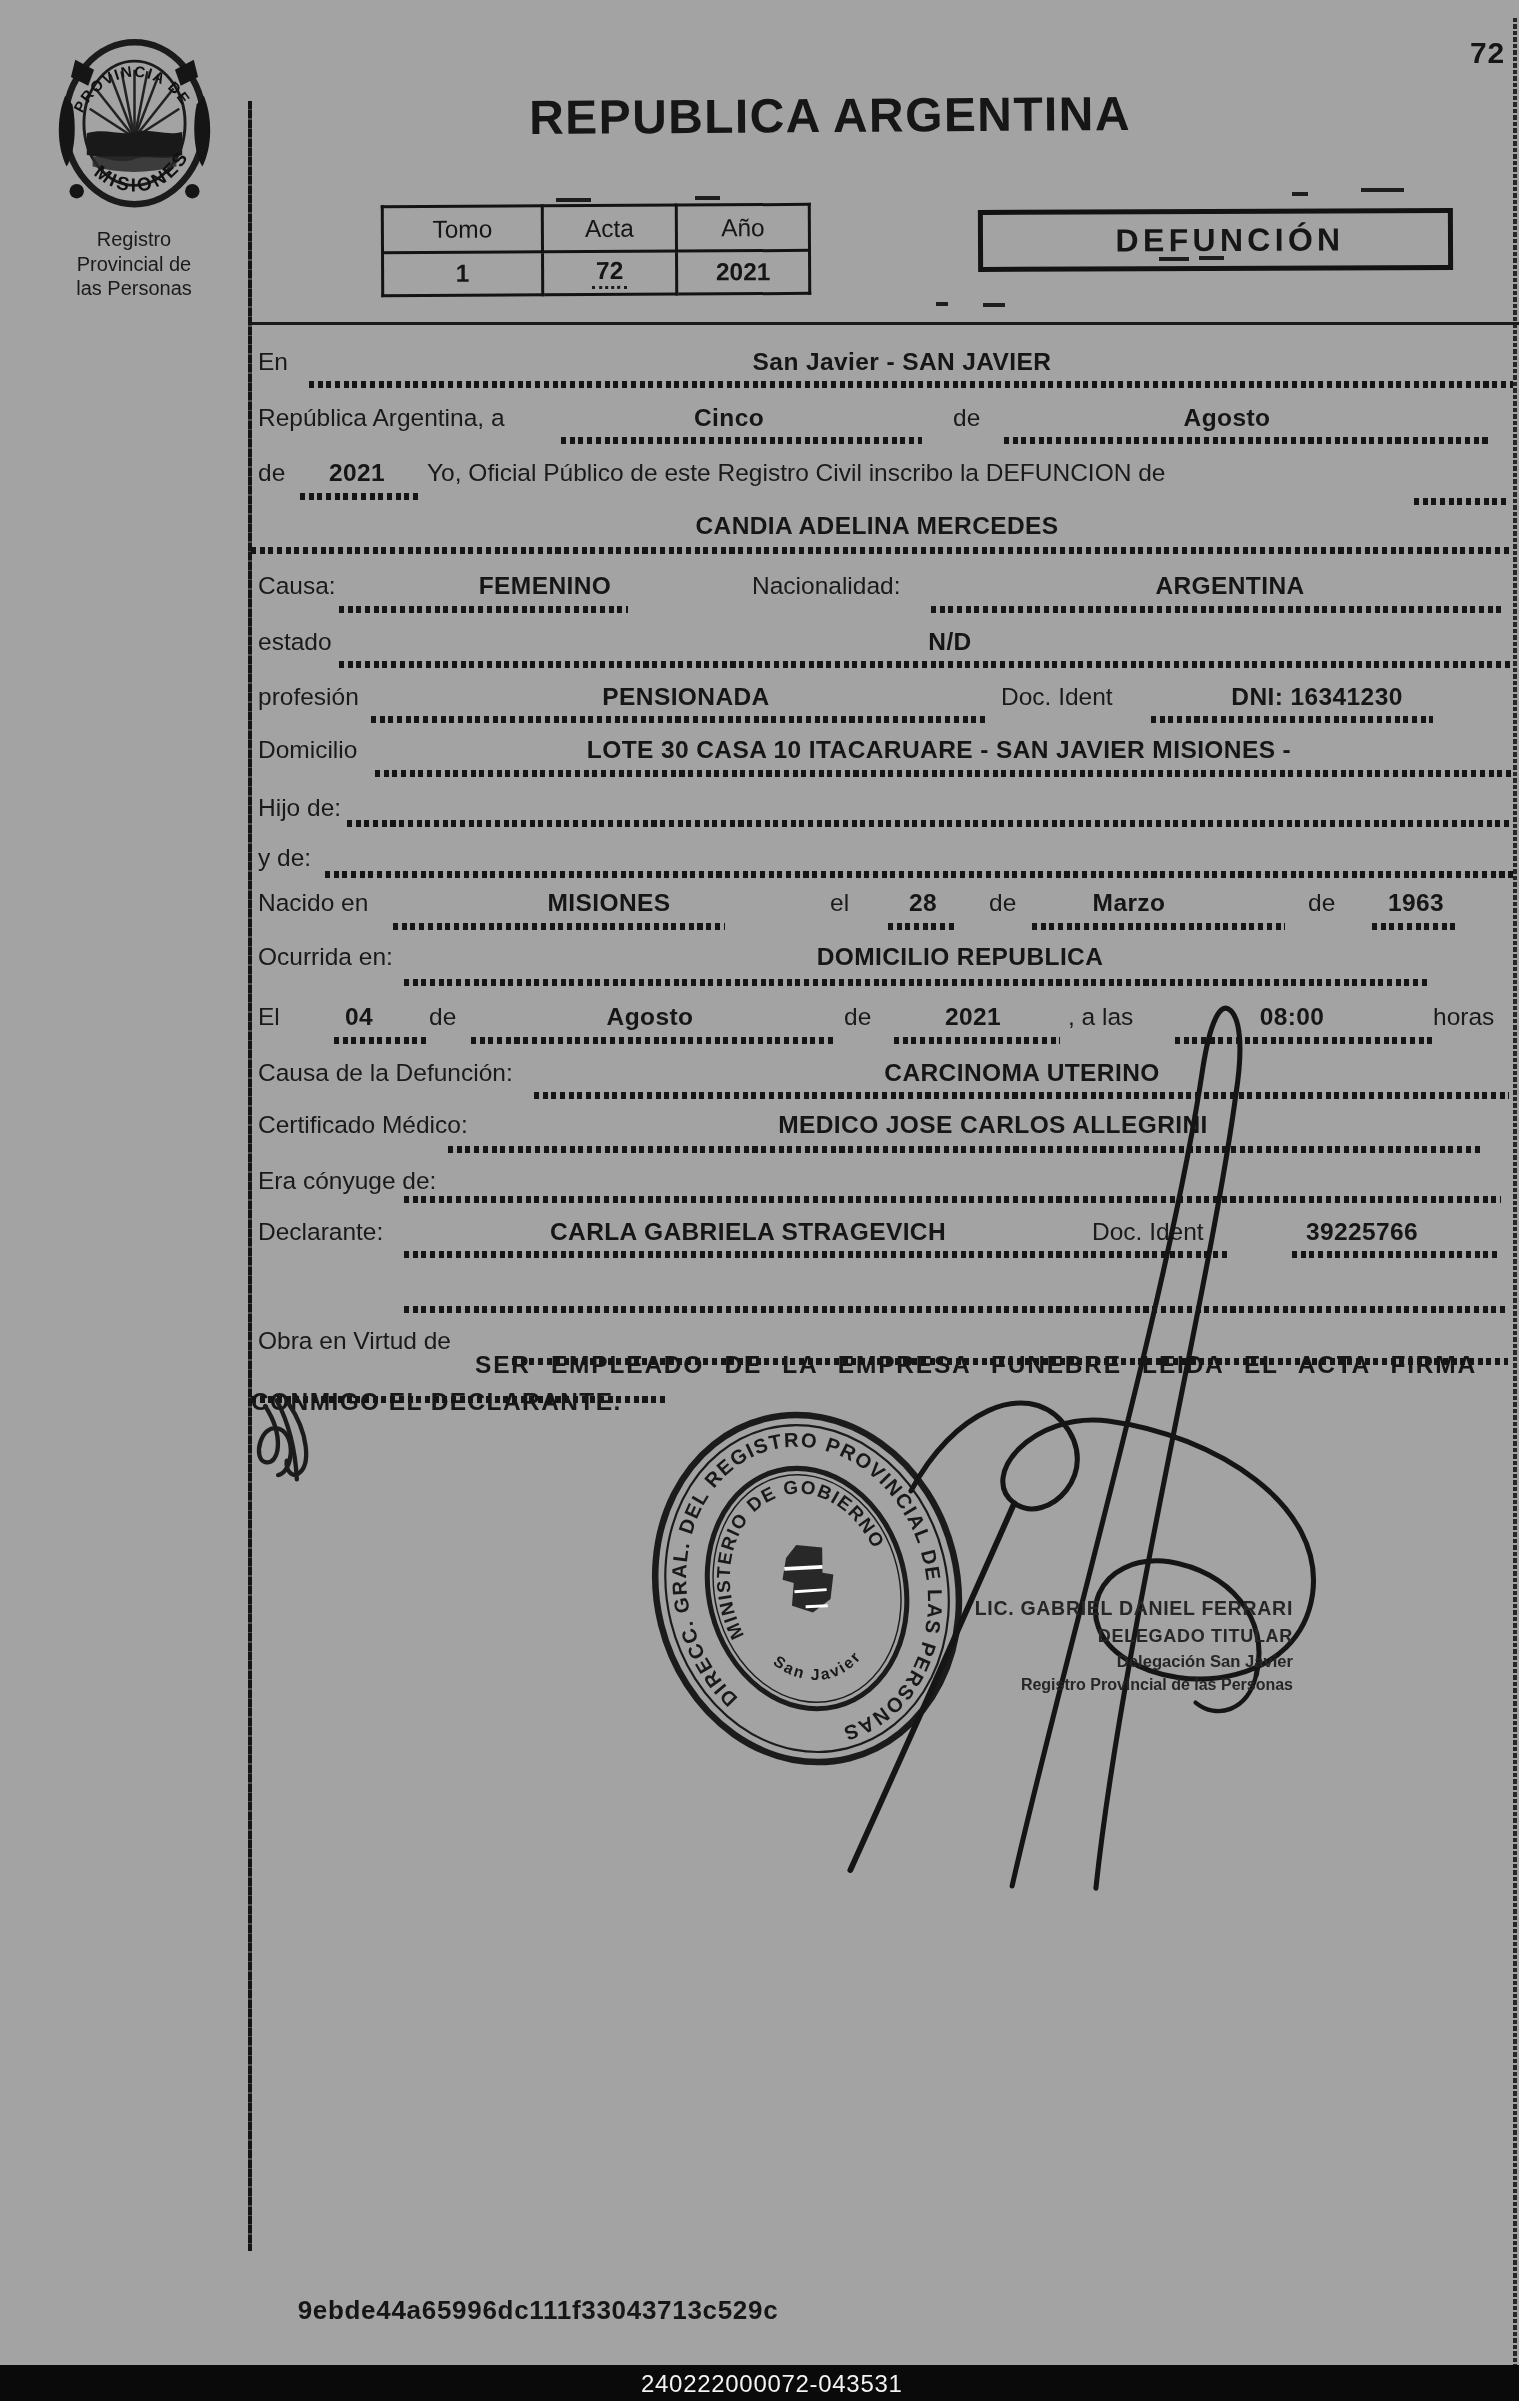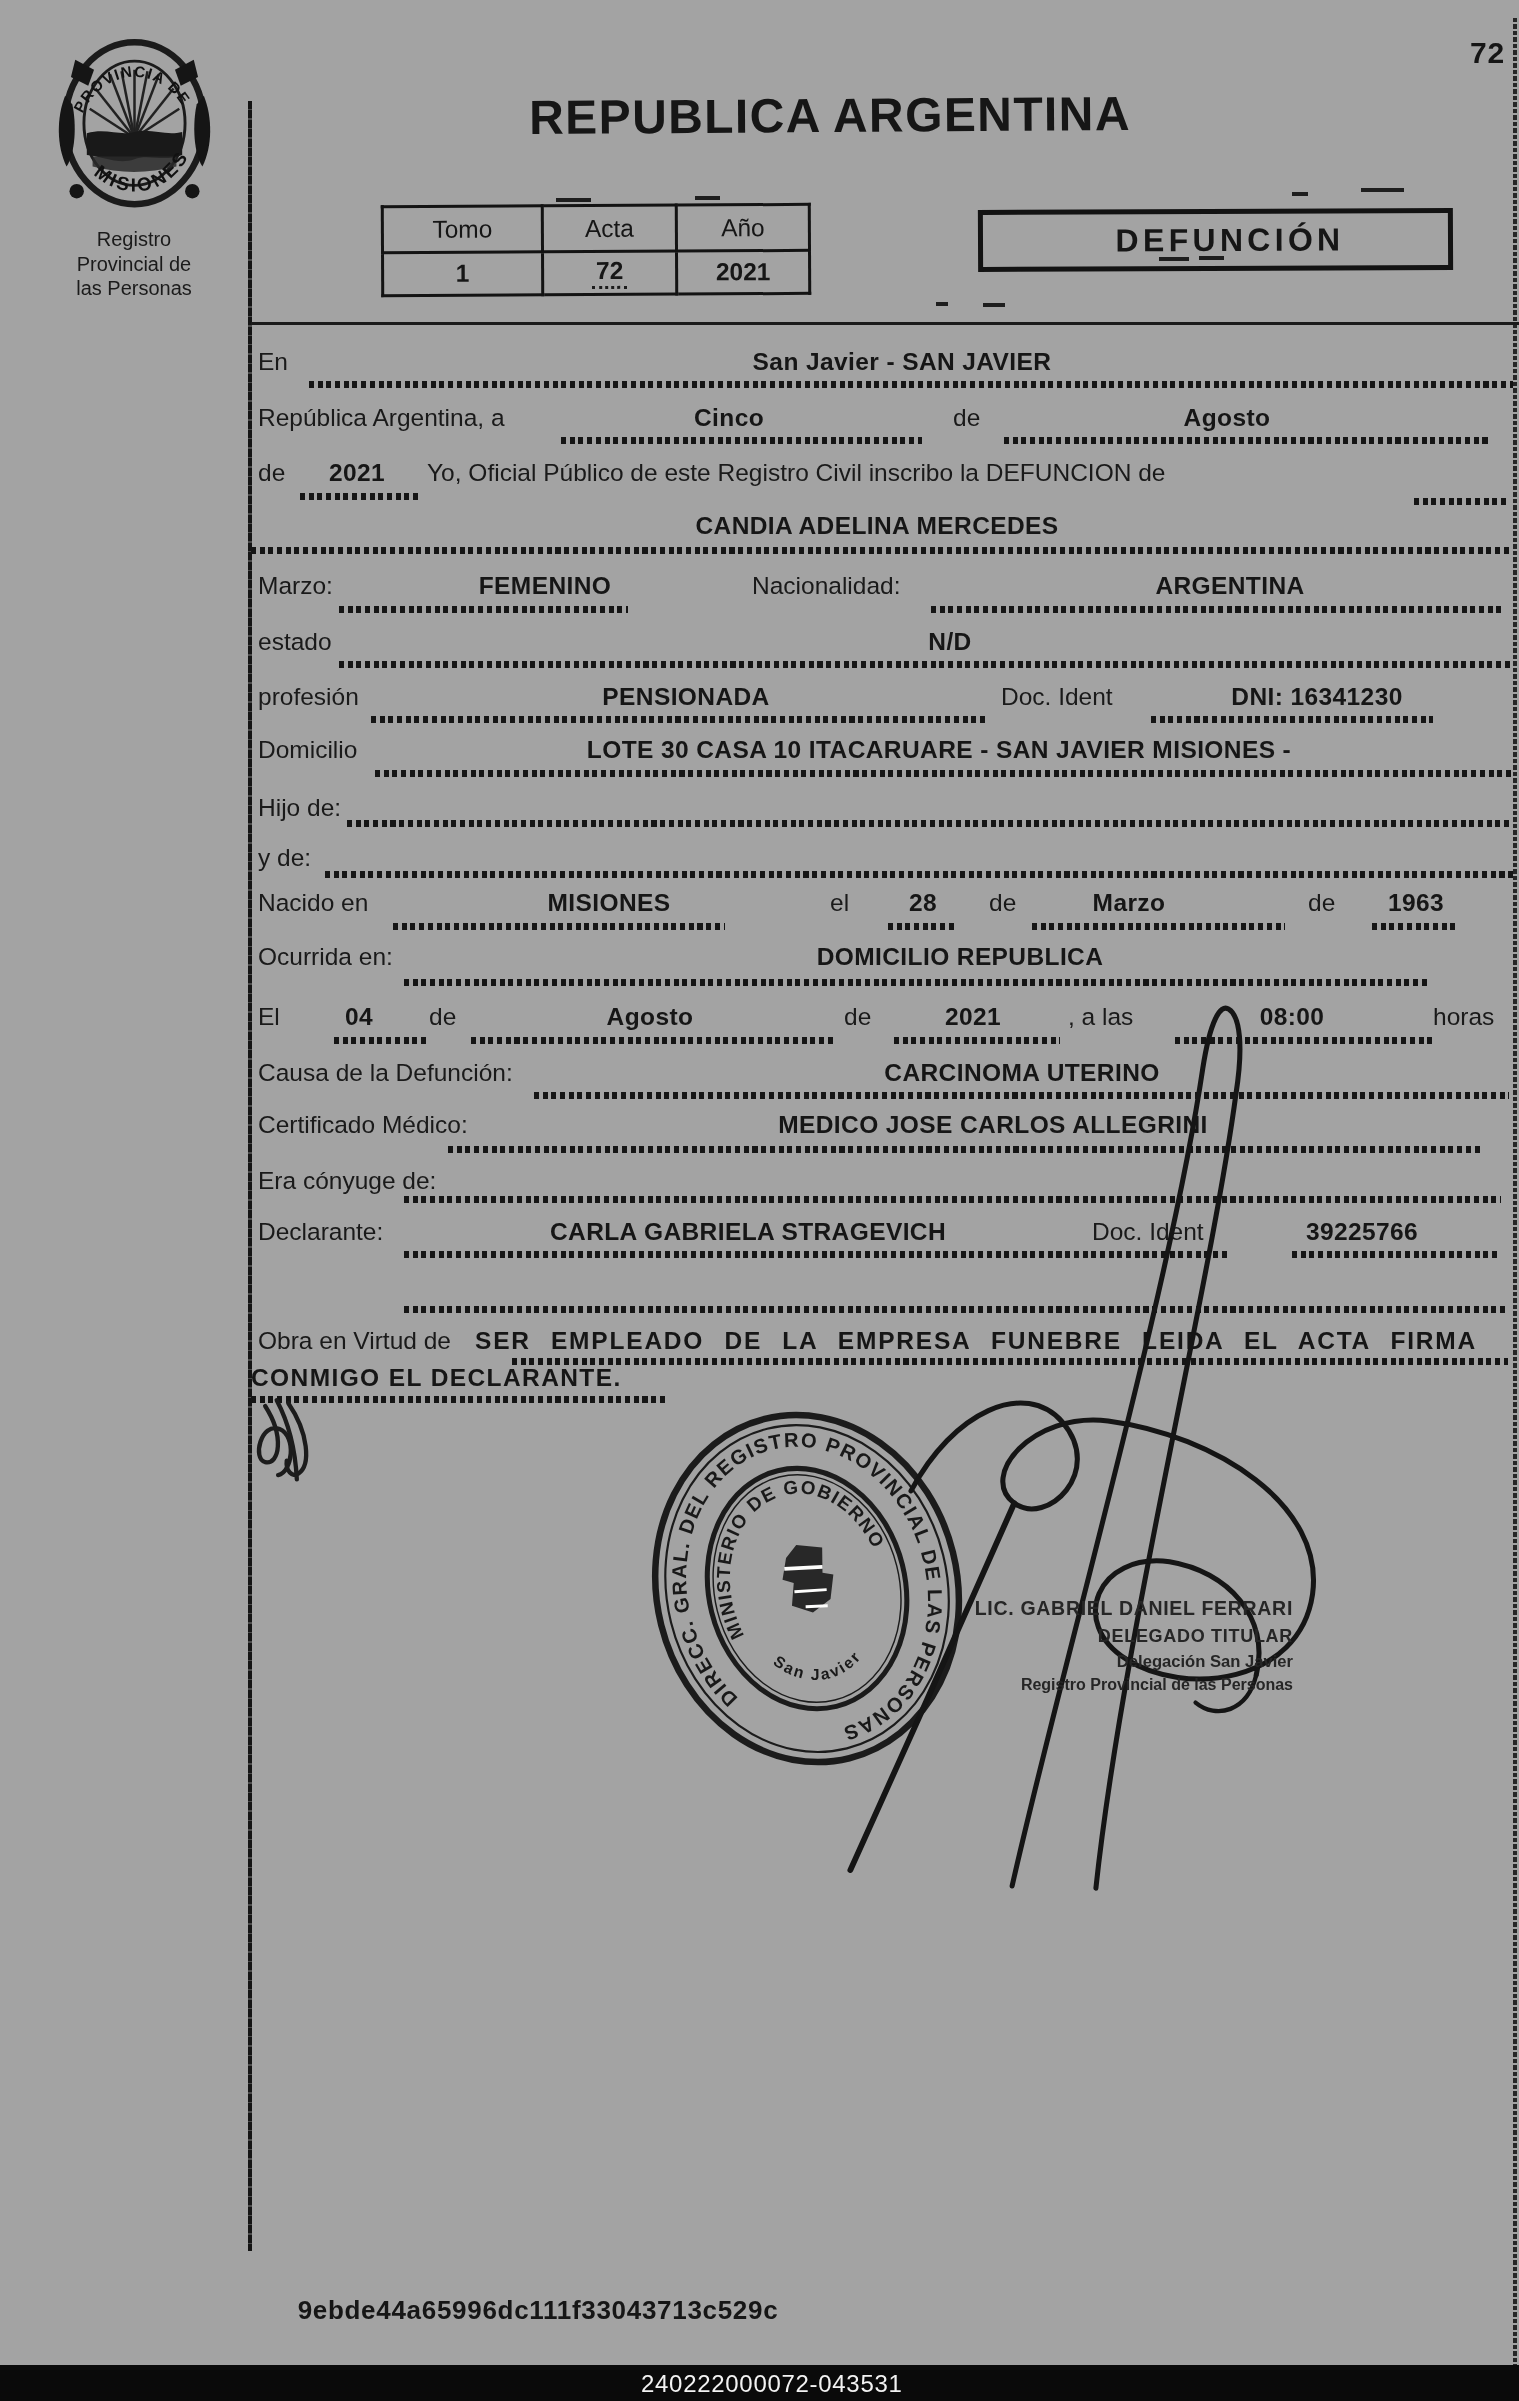--- a/index.html
+++ b/index.html
@@ -28,21 +28,21 @@
   .acta .vrow td{height:40px;font-weight:bold;}
   .u-dot{display:inline-block;border-bottom:3.6px dotted #1c1c1c;padding:0 4.3px 1.4px 4.3px;}
   
   .defbox{position:absolute;left:978px;top:209px;width:465px;height:52px;border:5.8px solid #131313;
     display:flex;align-items:center;justify-content:center;transform:rotate(-0.25deg);}
   .defbox span{font-size:32px;font-weight:bold;letter-spacing:4.3px;padding-left:29px;}
   
   .row{position:absolute;left:0;top:0;width:1520px;height:30px;font-size:24.5px;line-height:29px;white-space:nowrap;}
   .lbl{position:absolute;color:#1a1a1a;}
   .val{position:absolute;font-weight:bold;transform:translateX(-50%);letter-spacing:0.4px;}
-  .valL{position:absolute;font-weight:bold;letter-spacing:0.4px;}
+  .valL{position:absolute;font-weight:bold;letter-spacing:0.4px;margin-top:24px;}
   .mid{position:absolute;color:#1a1a1a;}
   .dot{position:absolute;height:6.5px;
     background:repeating-linear-gradient(90deg,#151515 0 5px,transparent 5px 8.7px);}
   .obra-bold{letter-spacing:1.8px;word-spacing:11.6px;}
   
   .sigblock{position:absolute;left:968px;top:1597px;width:325px;text-align:right;color:#262626;}
   .sigblock .l1{font-size:19.5px;font-weight:bold;letter-spacing:0.7px;}
   .sigblock .l2{font-size:18px;font-weight:bold;margin-top:5.8px;letter-spacing:0.7px;}
   .sigblock .l3{font-size:16.6px;font-weight:bold;margin-top:5px;}
   .sigblock .l4{font-size:16px;font-weight:bold;margin-top:4.3px;}
@@ -157,21 +157,21 @@
   </div>
   <div class="dot" style="left:300px;top:493px;width:119px"></div>
   <div class="dot" style="left:1414px;top:498px;width:94px"></div>
 
   <div class="row" style="top:511px">
     <span class="val" style="left:877px">CANDIA ADELINA MERCEDES</span>
   </div>
   <div class="dot" style="left:251px;top:547px;width:1261px"></div>
 
   <div class="row" style="top:571px">
-    <span class="lbl" style="left:258px">Marzo:</span>
+    <span class="lbl" style="left:258px">Causa:</span>
     <span class="val" style="left:545px">FEMENINO</span>
     <span class="lbl" style="left:752px">Nacionalidad:</span>
     <span class="val" style="left:1230px">ARGENTINA</span>
   </div>
   <div class="dot" style="left:339px;top:606px;width:289px"></div>
   <div class="dot" style="left:931px;top:606px;width:570px"></div>
 
   <div class="row" style="top:627px">
     <span class="lbl" style="left:258px">estado</span>
     <span class="val" style="left:950px">N/D</span>

